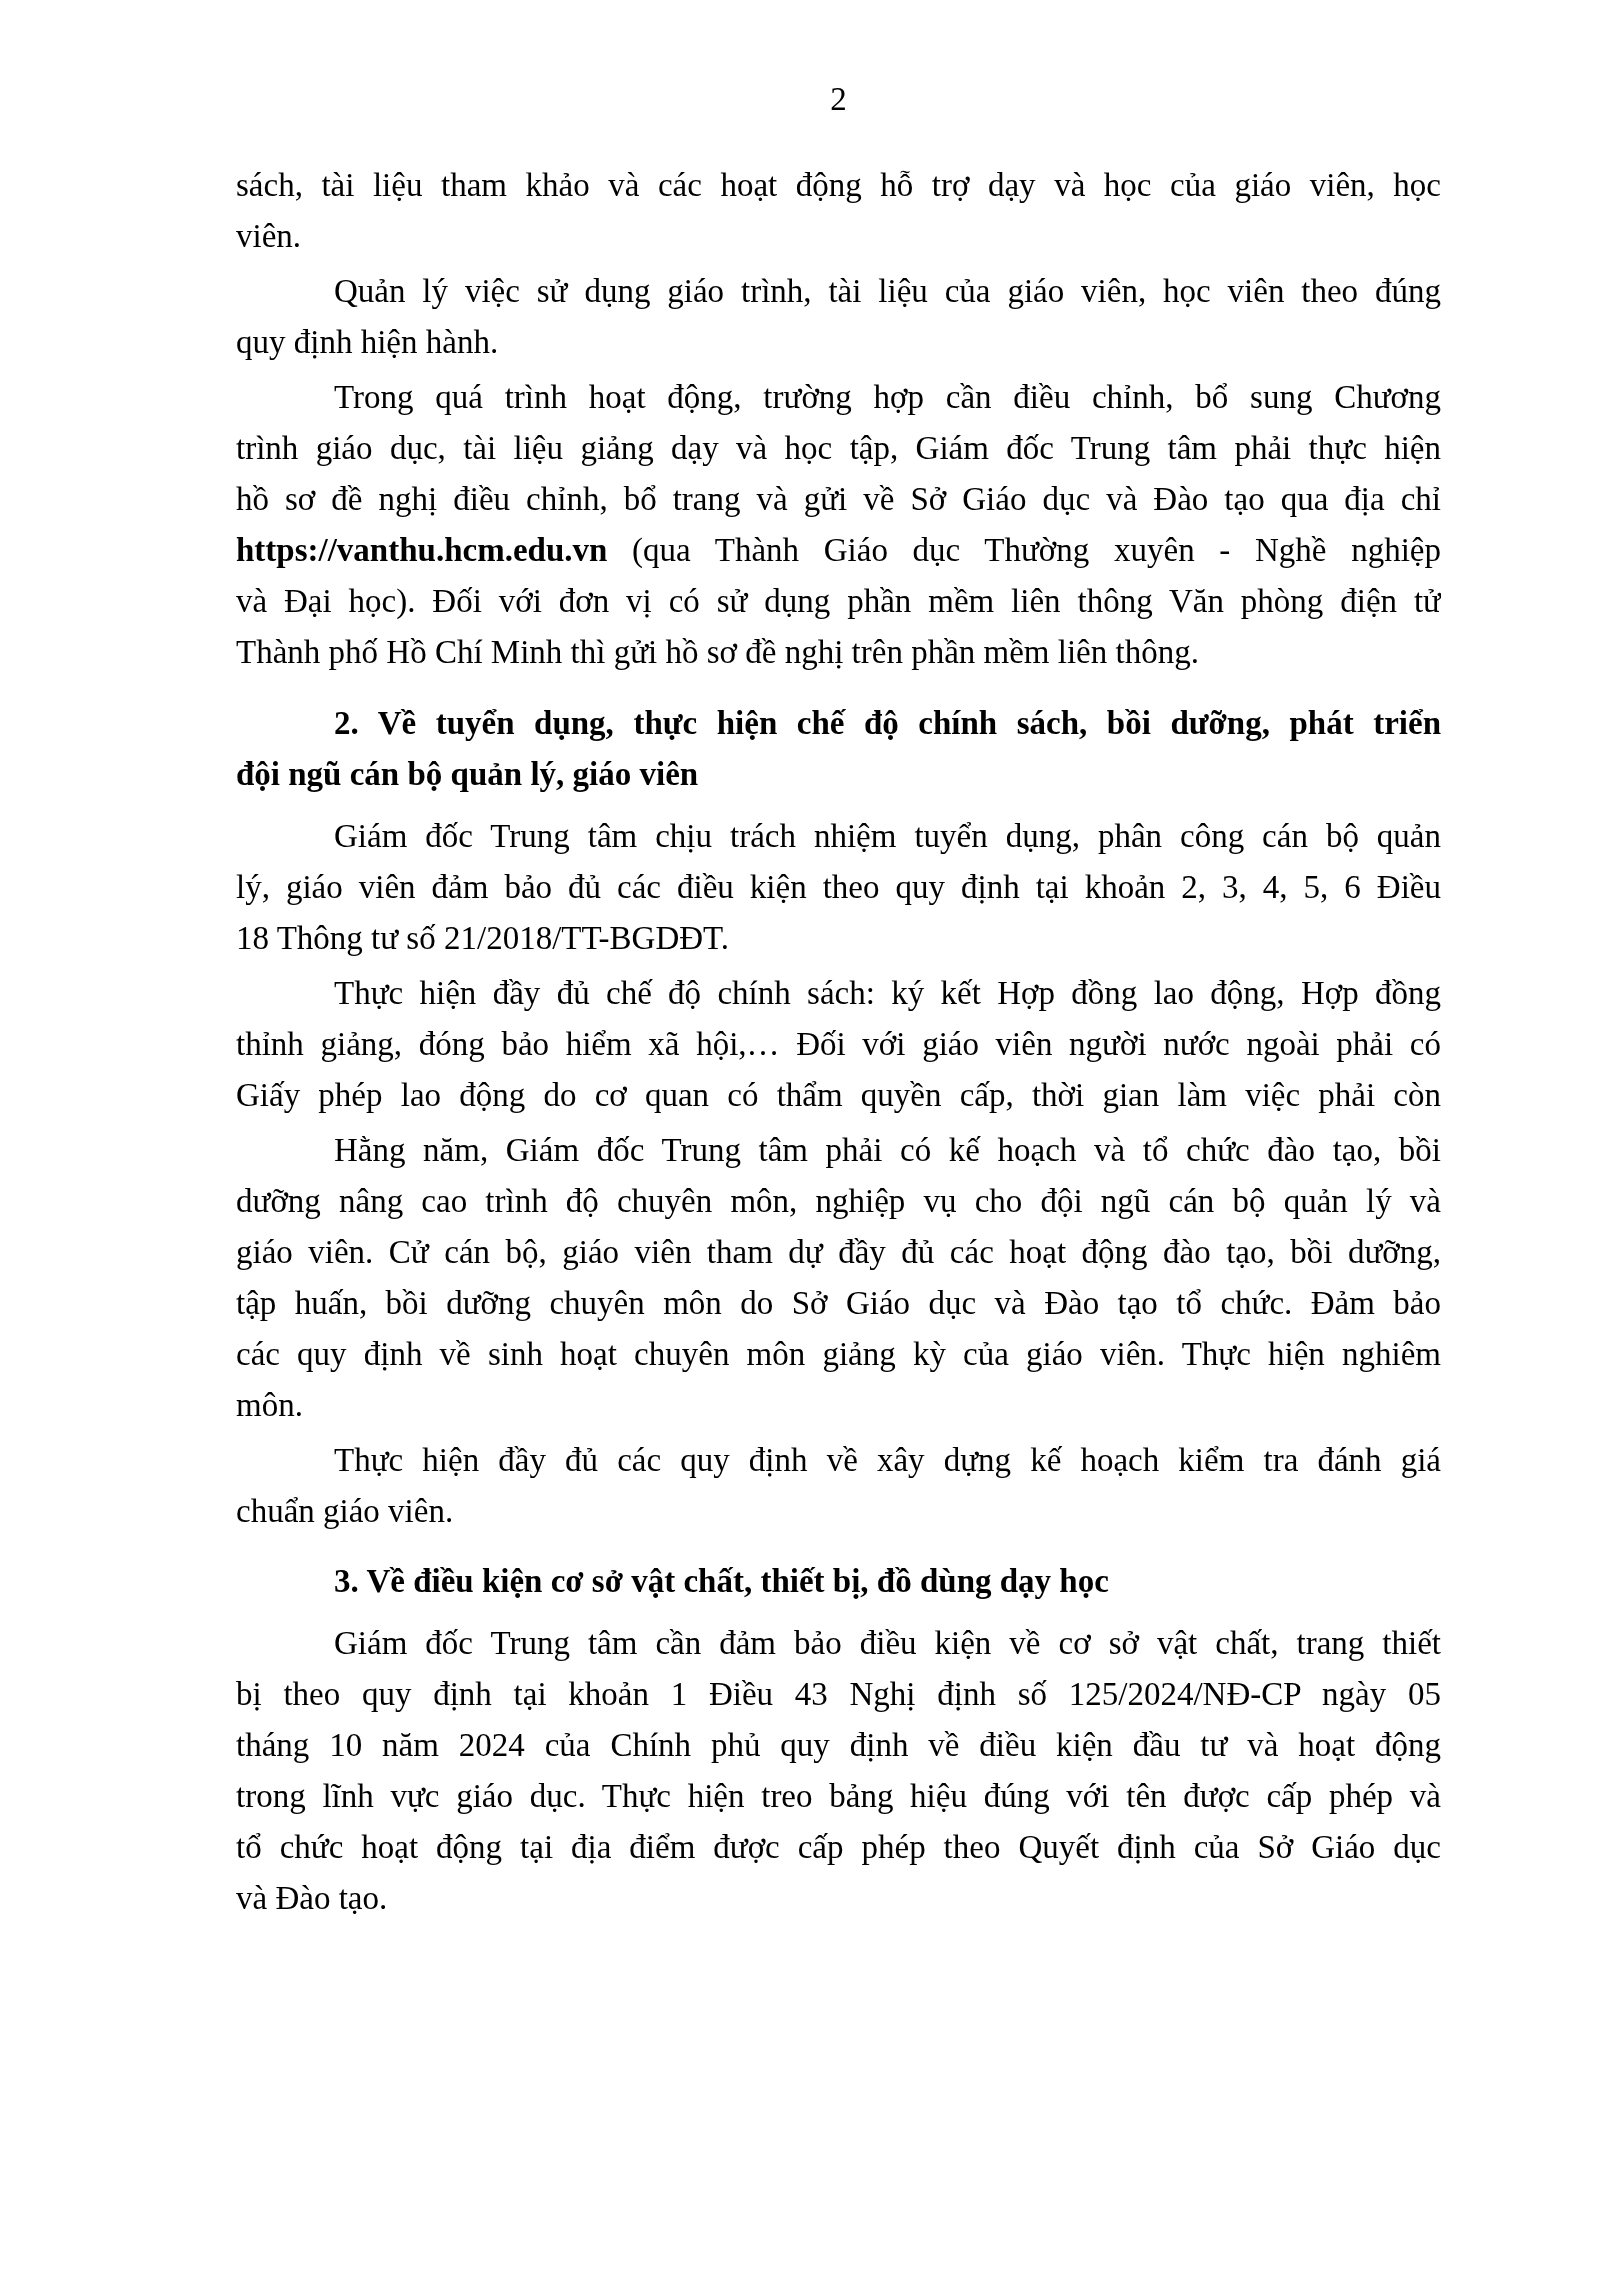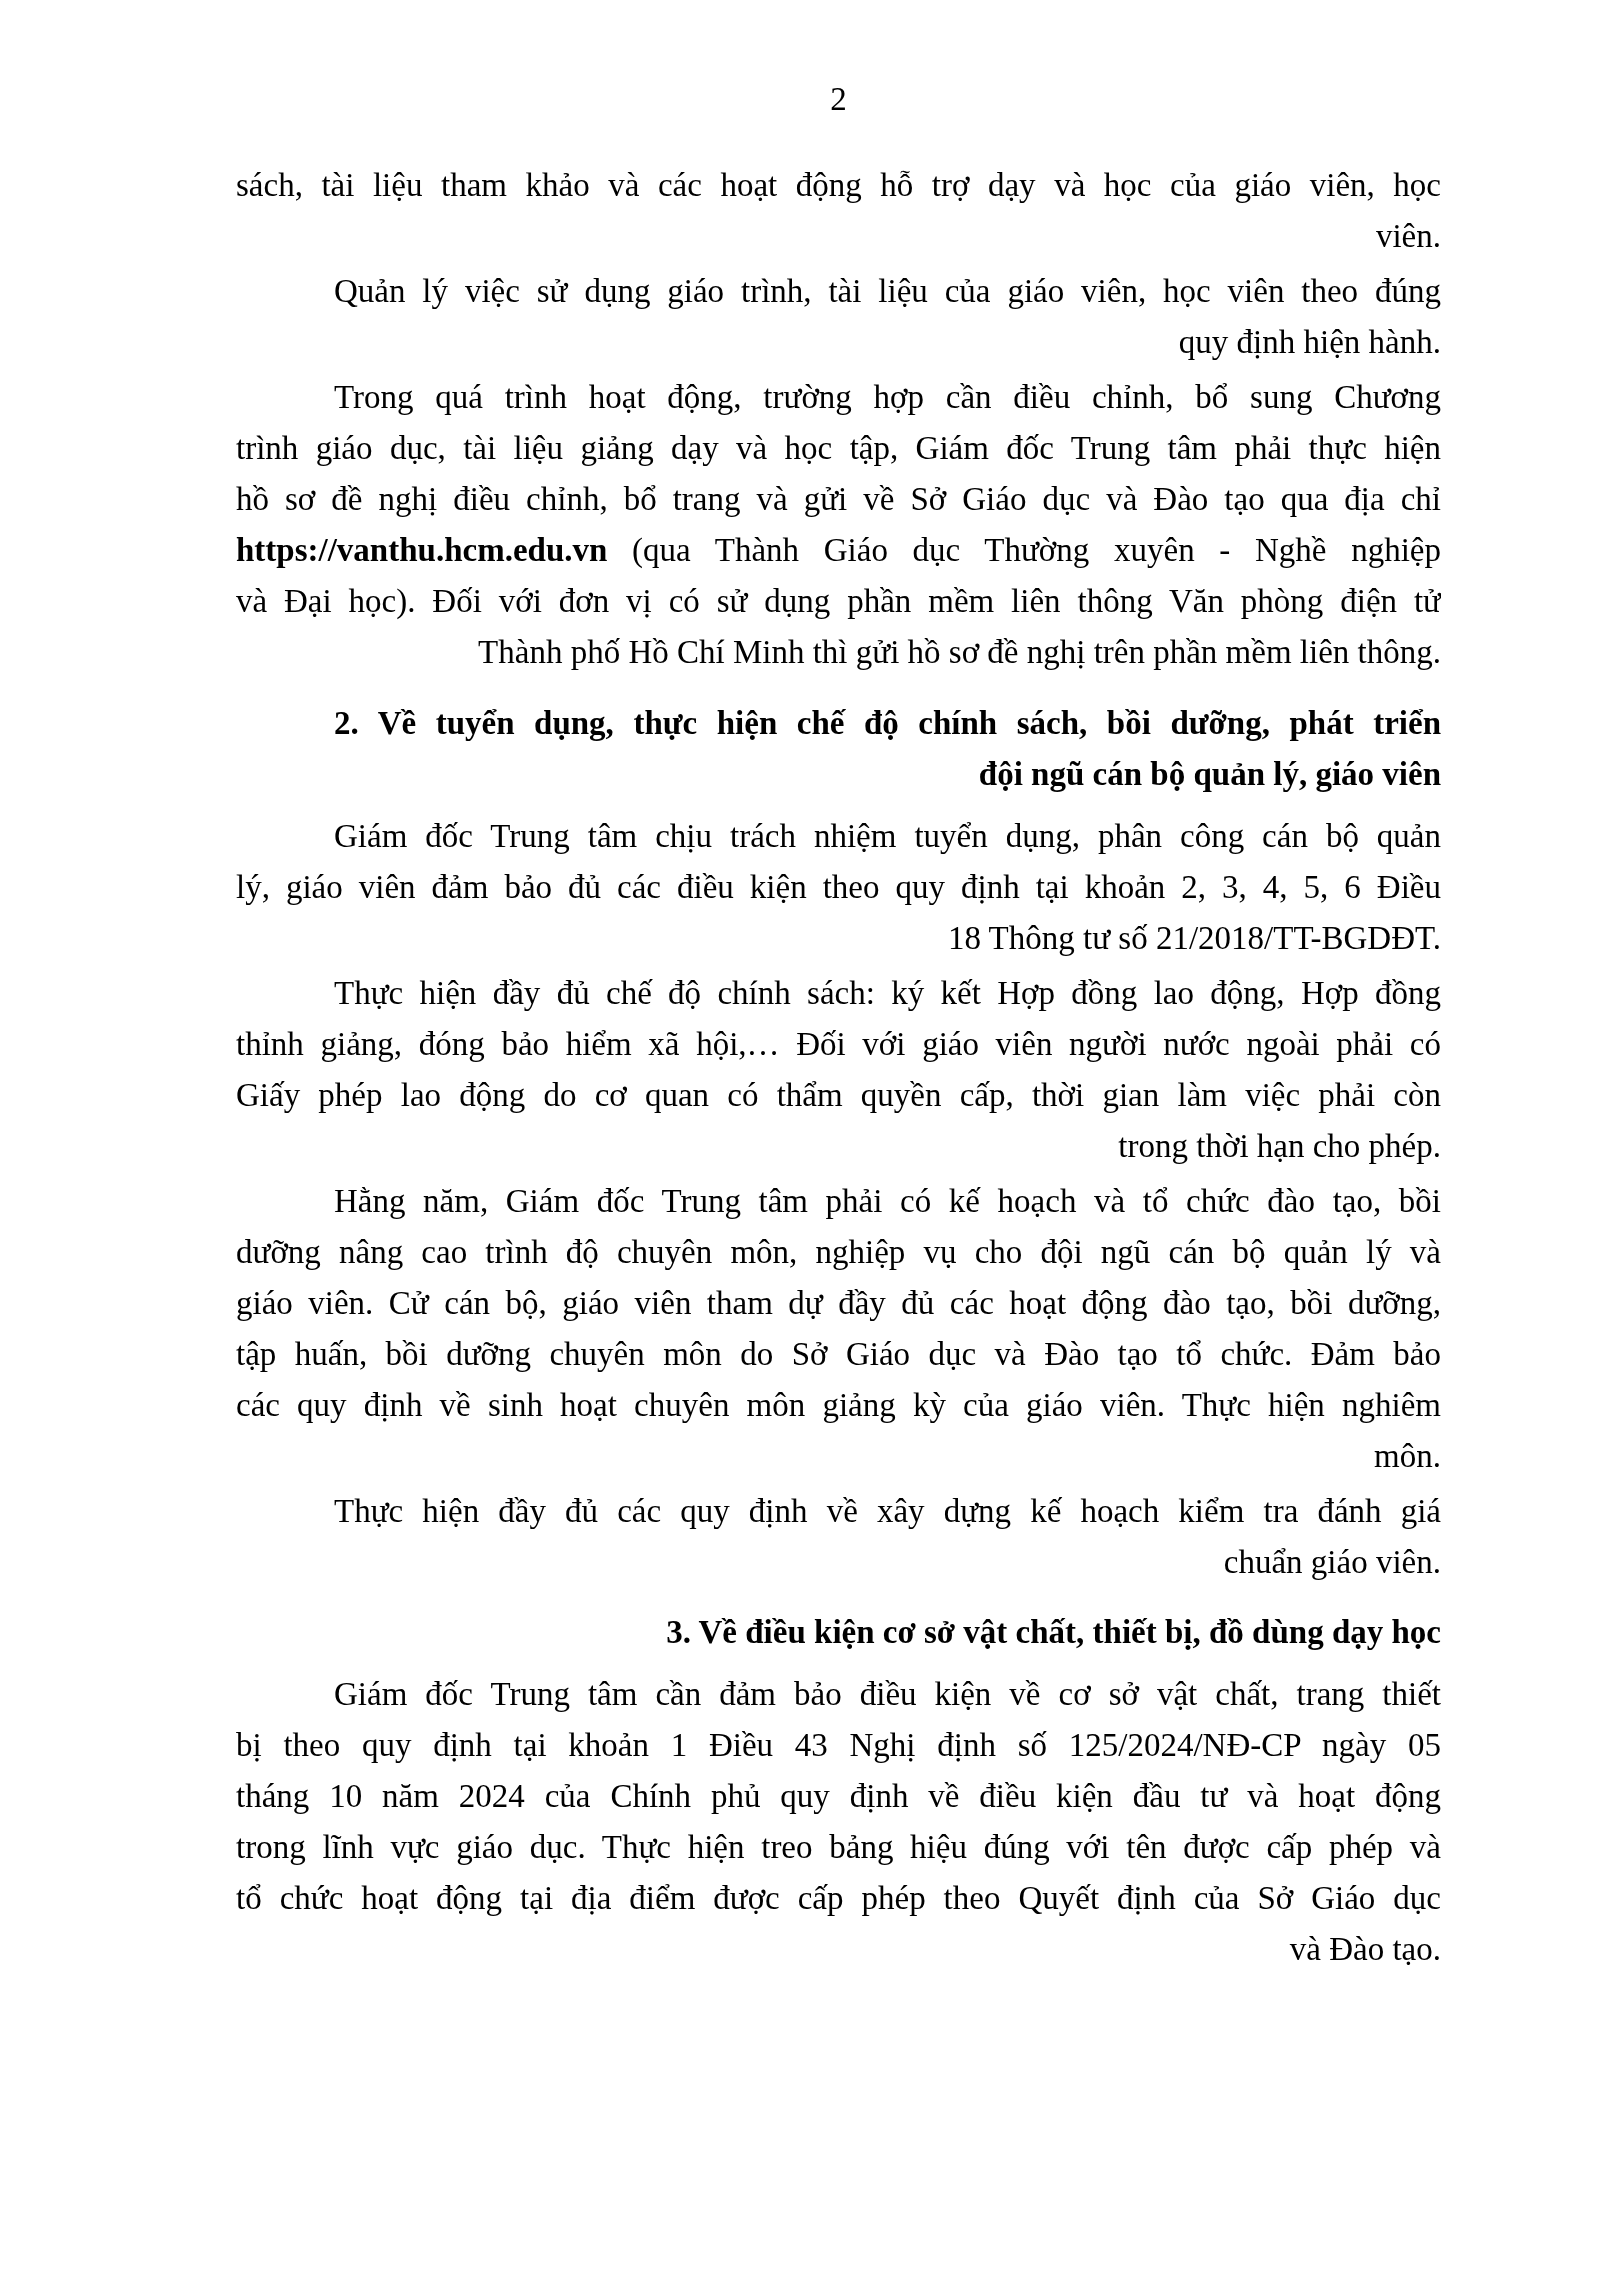--- a/index.html
+++ b/index.html
@@ -27,21 +27,21 @@
     height: 51px;
     line-height: 51px;
     text-align: center;
     margin-bottom: 35px;
   }
   .block { margin: 4px; }
   .line {
     height: 51px;
     line-height: 51px;
     overflow: hidden;
-    text-align: right;
+    text-align: left;
   }
   .line.just {
     text-align: justify;
     text-align-last: justify;
   }
   .line.indent {
     text-indent: 98px;
     font-family: Liberation Serif, serif;
   }
   .heading { font-weight: 700; }
@@ -78,21 +78,20 @@
         </div>
         <div class="block paragraph">
           <div class="line just indent"><span>Giám đốc Trung tâm chịu trách nhiệm tuyển dụng, phân công cán bộ quản</span></div>
           <div class="line just"><span>lý, giáo viên đảm bảo đủ các điều kiện theo quy định tại khoản 2, 3, 4, 5, 6 Điều</span></div>
           <div class="line"><span>18 Thông tư số 21/2018/TT-BGDĐT.</span></div>
         </div>
         <div class="block paragraph">
           <div class="line just indent"><span>Thực hiện đầy đủ chế độ chính sách: ký kết Hợp đồng lao động, Hợp đồng</span></div>
           <div class="line just"><span>thỉnh giảng, đóng bảo hiểm xã hội,… Đối với giáo viên người nước ngoài phải có</span></div>
           <div class="line just"><span>Giấy phép lao động do cơ quan có thẩm quyền cấp, thời gian làm việc phải còn</span></div>
-          <div class="line"><span>trong thời hạn cho phép.</span></div>
         </div>
         <div class="block paragraph">
           <div class="line just indent"><span>Hằng năm, Giám đốc Trung tâm phải có kế hoạch và tổ chức đào tạo, bồi</span></div>
           <div class="line just"><span>dưỡng nâng cao trình độ chuyên môn, nghiệp vụ cho đội ngũ cán bộ quản lý và</span></div>
           <div class="line just"><span>giáo viên. Cử cán bộ, giáo viên tham dự đầy đủ các hoạt động đào tạo, bồi dưỡng,</span></div>
           <div class="line just"><span>tập huấn, bồi dưỡng chuyên môn do Sở Giáo dục và Đào tạo tổ chức. Đảm bảo</span></div>
           <div class="line just"><span>các quy định về sinh hoạt chuyên môn giảng kỳ của giáo viên. Thực hiện nghiêm</span></div>
           <div class="line"><span>môn.</span></div>
         </div>
         <div class="block paragraph">

